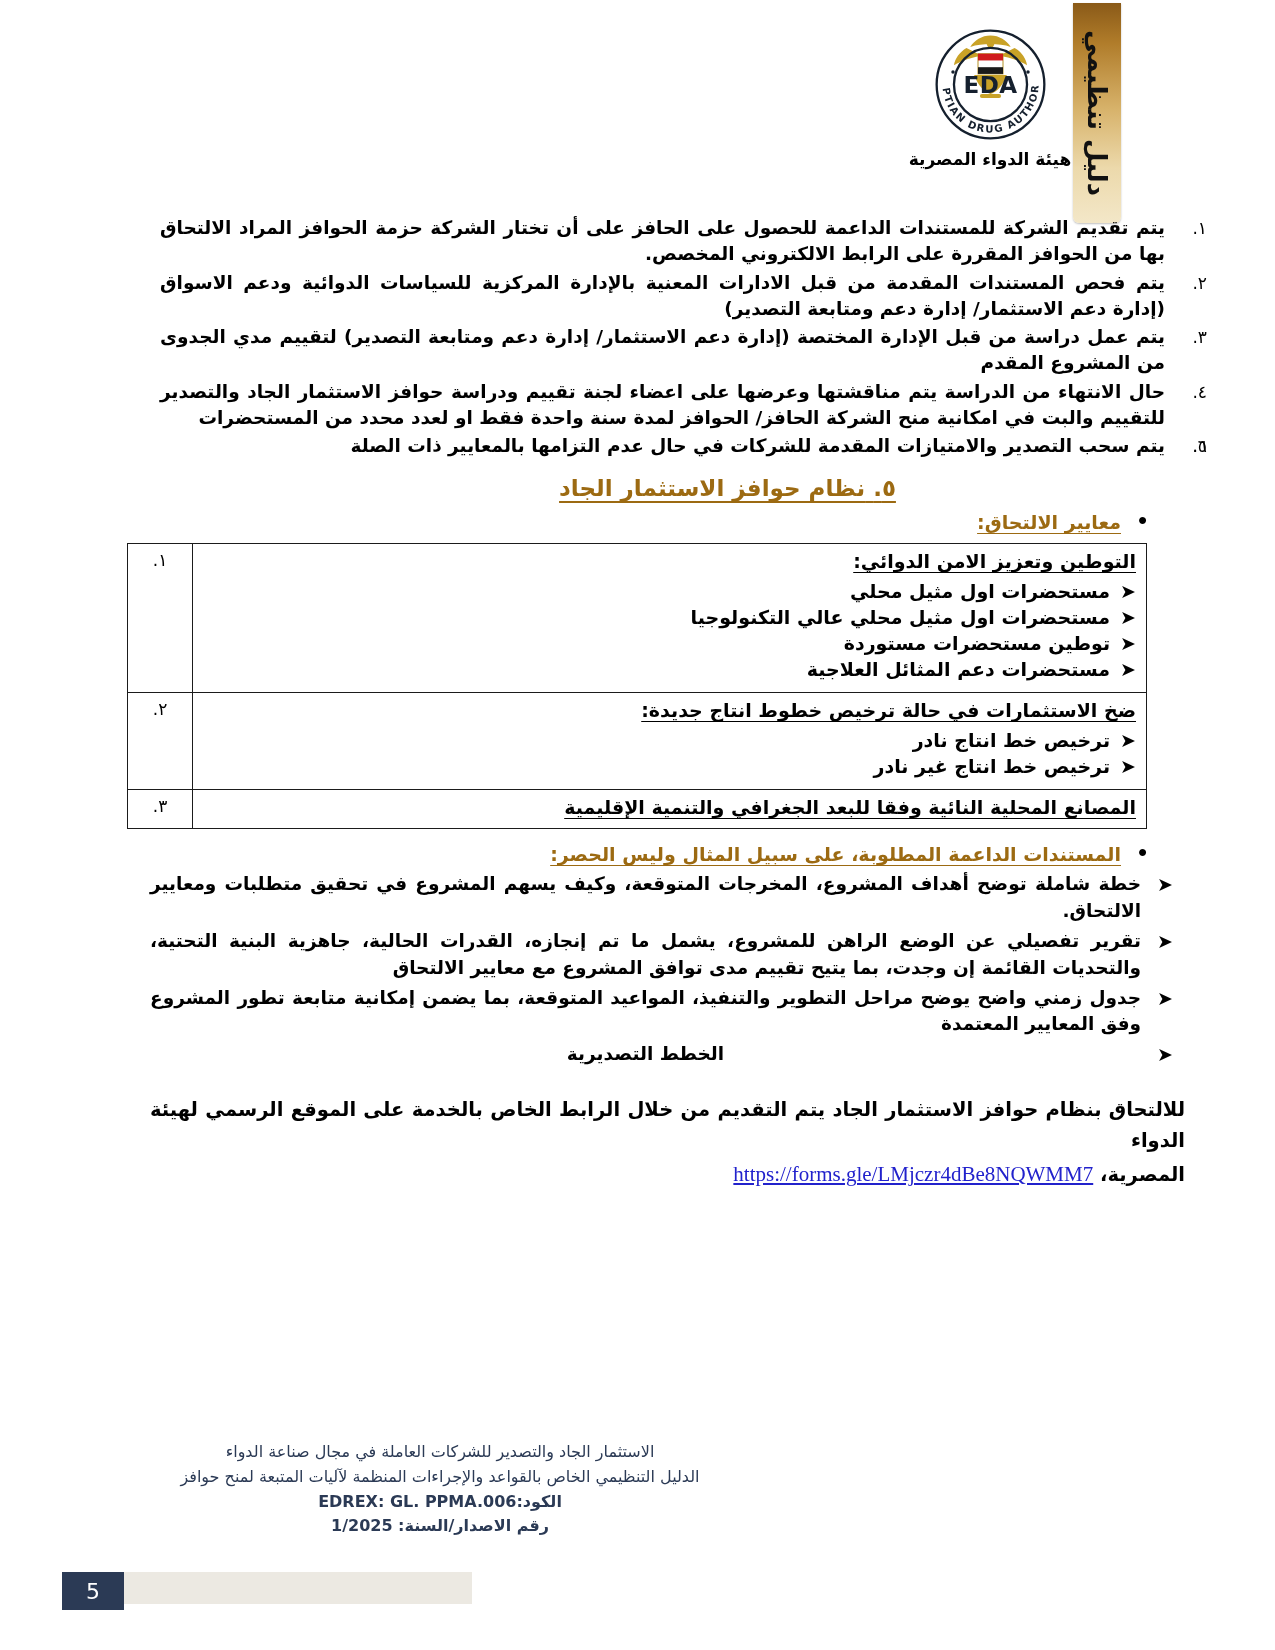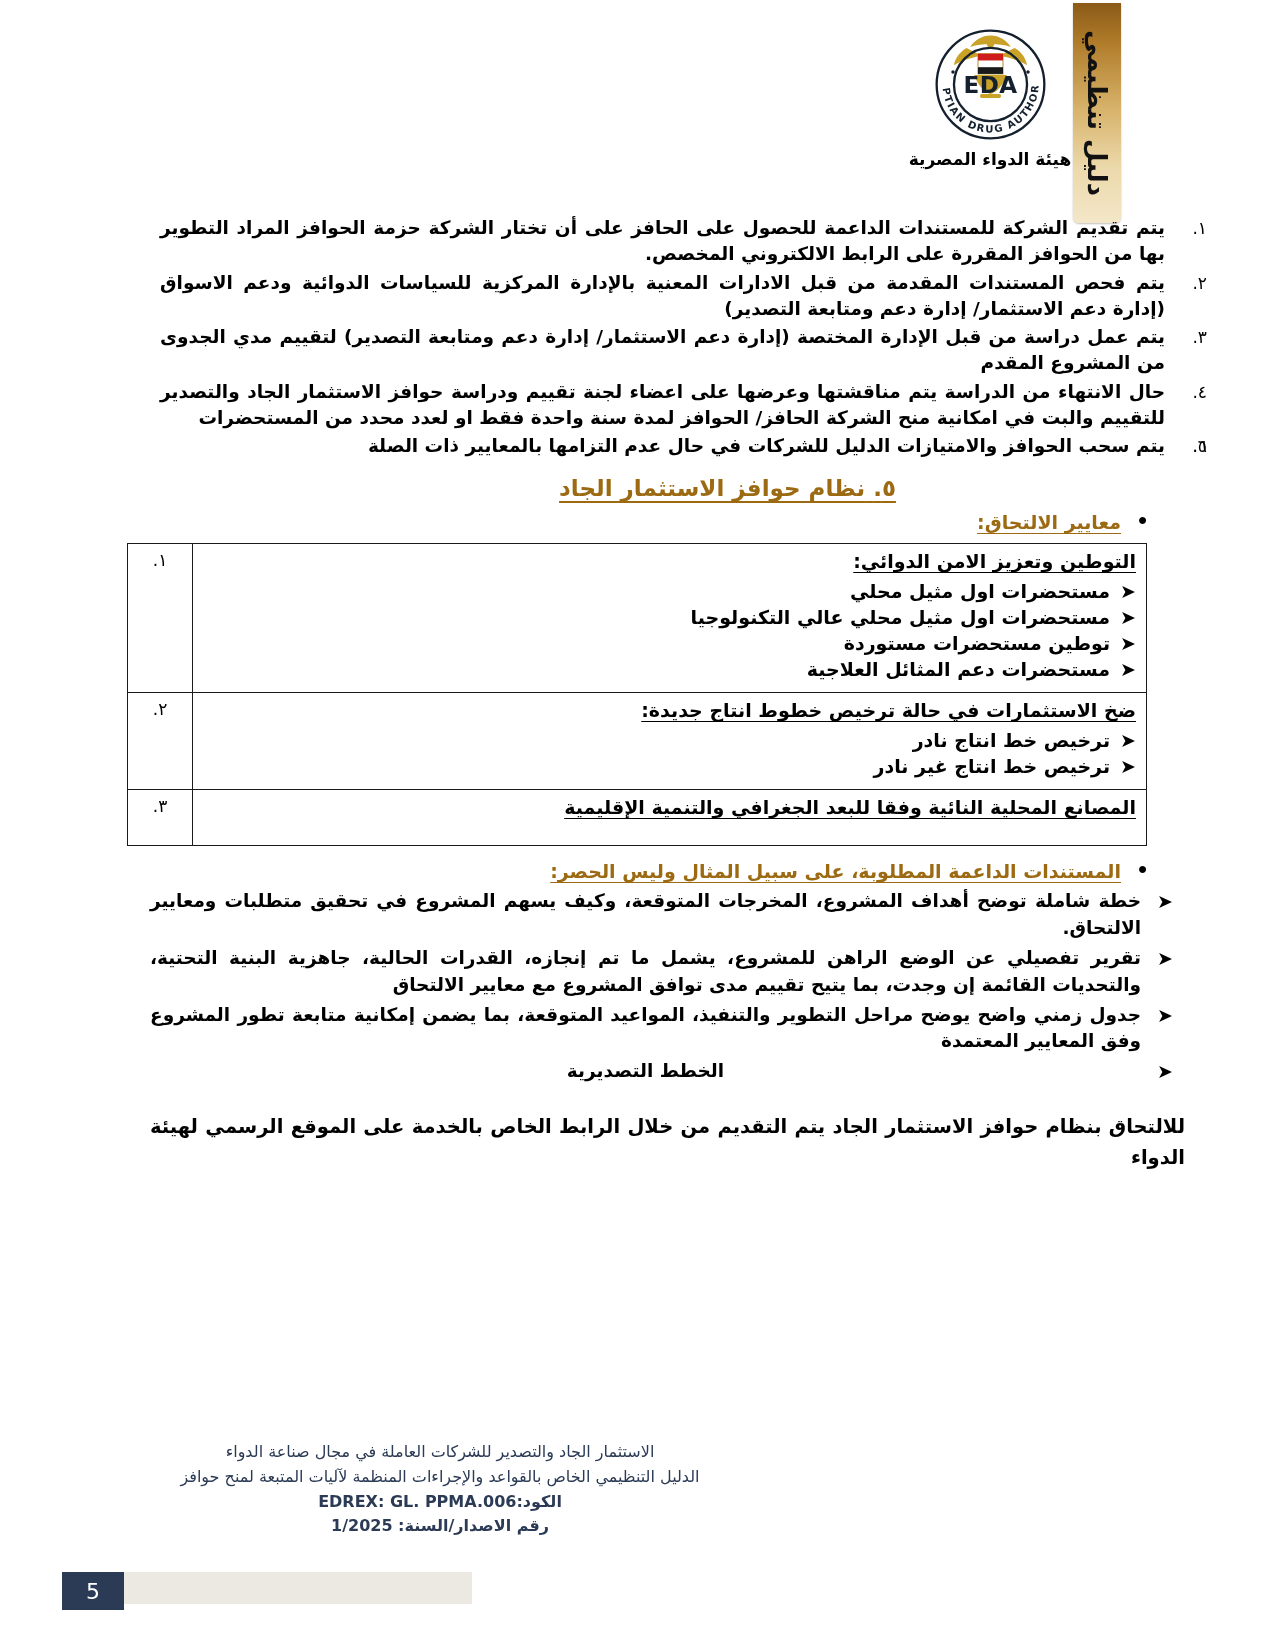--- a/index.html
+++ b/index.html
@@ -188,21 +188,21 @@
     font-family: "DejaVu Sans", sans-serif;
     font-weight: bold;
     font-size: 19px;
     color: #000;
     text-decoration: underline;
     text-underline-offset: 4px;
     text-align: right;
     direction: rtl;
     margin-bottom: 6px;
   }
-  .cell-title.no-mb { margin-bottom: 17px; }
+  .cell-title.no-mb { margin-bottom: 0; }
   ul.arrow-list {
     list-style: none;
     margin: 0;
     padding: 0;
     direction: rtl;
   }
   ul.arrow-list > li {
     position: relative;
     font-family: "DejaVu Sans", sans-serif;
     font-weight: bold;
@@ -373,40 +373,40 @@
       <div class="guide-tab-text">دليل تنظيمي</div>
     </div>
   </div>
 
   <div class="content">
 
 
     <ol class="arabic-list">
       <li class="li-just">
         <span class="num">١.</span>
-        <span>يتم تقديم الشركة للمستندات الداعمة للحصول على الحافز على أن تختار الشركة حزمة الحوافز المراد التطوير بها من الحوافز المقررة على الرابط الالكتروني المخصص.</span>
+        <span>يتم تقديم الشركة للمستندات الداعمة للحصول على الحافز على أن تختار الشركة حزمة الحوافز المراد الالتحاق بها من الحوافز المقررة على الرابط الالكتروني المخصص.</span>
       </li>
       <li class="li-just">
         <span class="num">٢.</span>
         <span>يتم فحص المستندات المقدمة من قبل الادارات المعنية بالإدارة المركزية للسياسات الدوائية ودعم الاسواق (إدارة دعم الاستثمار/ إدارة دعم ومتابعة التصدير)</span>
       </li>
       <li class="li-just">
         <span class="num">٣.</span>
         <span>يتم عمل دراسة من قبل الإدارة المختصة (إدارة دعم الاستثمار/ إدارة دعم ومتابعة التصدير) لتقييم مدي الجدوى من المشروع المقدم</span>
       </li>
       <li class="li-just">
         <span class="num">٤.</span>
         <span>حال الانتهاء من الدراسة يتم مناقشتها وعرضها على اعضاء لجنة تقييم ودراسة حوافز الاستثمار الجاد والتصدير للتقييم والبت في امكانية منح الشركة الحافز/ الحوافز لمدة سنة واحدة فقط او لعدد محدد من المستحضرات</span>
       </li>
       <li class="li-center">
         <span class="num">٥.</span>
       </li>
       <li class="li-center">
         <span class="num">٦.</span>
-        <span>يتم سحب الحوافز والامتيازات الدليل للشركات في حال عدم التزامها بالمعايير ذات الصلة</span>
+        <span>يتم سحب التصدير والامتيازات المقدمة للشركات في حال عدم التزامها بالمعايير ذات الصلة</span>
       </li>
     </ol>
 
     <div class="sec-heading sec-heading-5">
       <span>٥.</span>
       <span>نظام حوافز الاستثمار الجاد</span>
     </div>
 
     <div class="disc-block">
       <div class="disc-row">
@@ -466,20 +466,24 @@
       </li>
       <li class="centered">
         <span class="arrow-glyph">➤</span>
         <span>الخطط التصديرية</span>
       </li>
     </ul>
 
 
     <div class="link-para">
       <span>للالتحاق بنظام حوافز الاستثمار الجاد يتم التقديم من خلال الرابط الخاص بالخدمة على الموقع الرسمي لهيئة الدواء</span>
+      <div class="link-line">
+        <span>المصرية،</span>
+        <a class="url" href="#">https://forms.gle/LMjczr4dBe8NQWMM7</a>
+      </div>
     </div>
 
   </div>
 
   <div class="footer">
     <div class="footer-text">
       <div>الاستثمار الجاد والتصدير للشركات العاملة في مجال صناعة الدواء</div>
       <div>الدليل التنظيمي الخاص بالقواعد والإجراءات المنظمة لآليات المتبعة لمنح حوافز</div>
       <div class="footer-code">الكود:EDREX: GL. PPMA.006</div>
       <div class="footer-code">رقم الاصدار/السنة: 1/2025</div>

